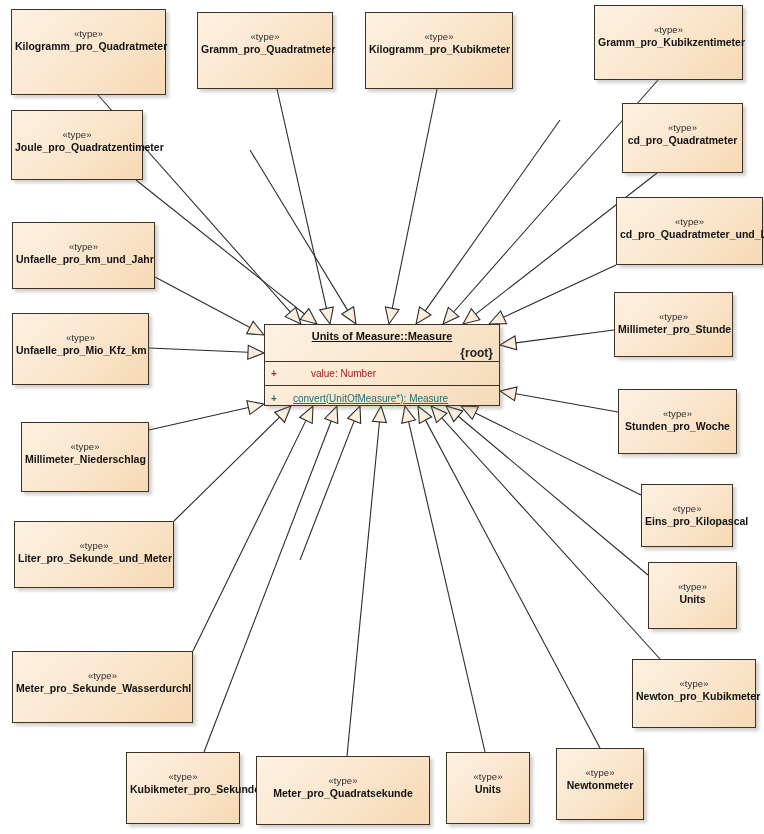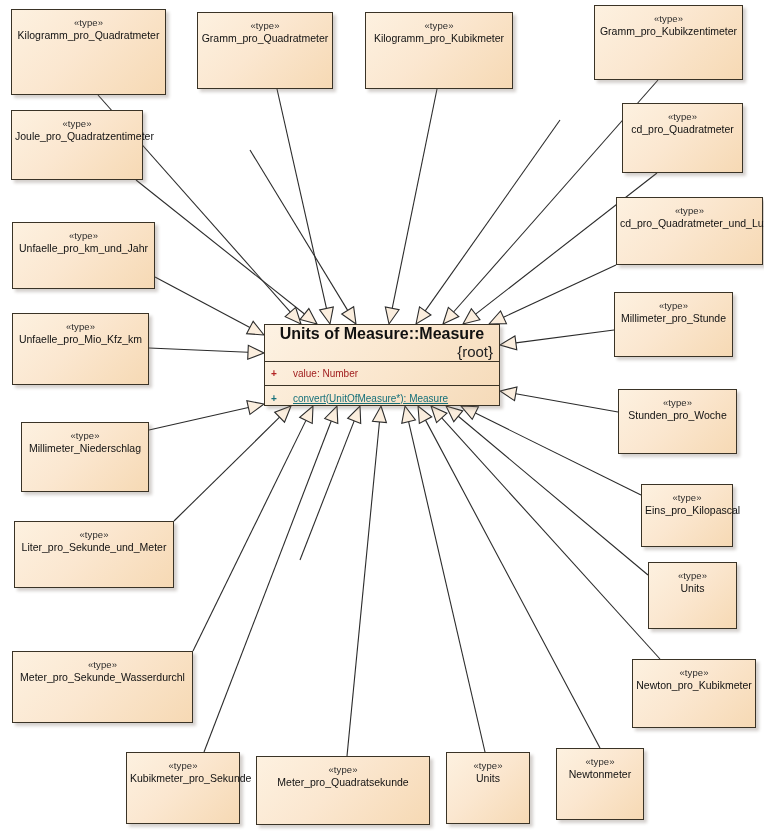--- a/index.html
+++ b/index.html
@@ -26,36 +26,36 @@
     height: 834px;
     pointer-events: none;
   }
   .node {
     position: absolute;
     box-sizing: border-box;
     border: 1px solid #3a3326;
     background: linear-gradient(135deg, #fdf1e0 0%, #fbe7d0 45%, #f6d9b4 100%);
     box-shadow: 3px 3px 3px rgba(120,110,100,0.32);
     text-align: center;
-    padding-top: 7px;
+    padding-top: 18px;
     z-index: 3;
     font-size: 10.5px;
     color: #1a1a1a;
     line-height: 1.25;
   }
   .node .stereo {
     font-size: 9.5px;
     font-weight: normal;
     color: #2b2b2b;
     display: block;
     letter-spacing: 0.1px;
   }
   .node .nname {
     font-size: 10.5px;
-    font-weight: normal;
+    font-weight: bold;
     color: #111111;
     display: block;
     padding: 0 3px;
     white-space: nowrap;
   }
   
   #root-class {
     position: absolute;
     box-sizing: border-box;
     border: 1px solid #3a3326;
@@ -64,49 +64,52 @@
     z-index: 6;
   }
   #root-class .hdr {
     position: relative;
     height: 37px;
     border-bottom: 1px solid #3a3326;
     box-sizing: border-box;
   }
   #root-class .hdr .title {
     text-align: center;
-    font-size: 16px;
+    font-size: 11px;
     font-weight: bold;
     color: #111111;
+    padding-top: 5px;
+    text-decoration: underline;
   }
   #root-class .hdr .rootmark {
     position: absolute;
     right: 6px;
     bottom: 1px;
-    font-size: 15px;
+    font-size: 12px;
     color: #222222;
+    font-weight: bold;
   }
   #root-class .row {
     height: 24px;
     box-sizing: border-box;
     display: flex;
     align-items: center;
     font-size: 10px;
     padding-left: 6px;
   }
   #root-class .row.sep {
     border-bottom: 1px solid #3a3326;
   }
   #root-class .vis {
     width: 22px;
     display: inline-block;
     font-weight: bold;
   }
   .attr-vis { color: #b22222; }
-  .attr-txt { color: #a01e1e; }
+  .attr-txt { color: #a01e1e; margin-left: 18px; }
   .op-vis  { color: #14707a; }
   .op-txt  { color: #15707a; text-decoration: underline; }
 </style>
 </head>
 <body>
 
 <div id="diagram">
 
   <svg id="edges" viewBox="0 0 764 834" width="764" height="834">
       <g>

